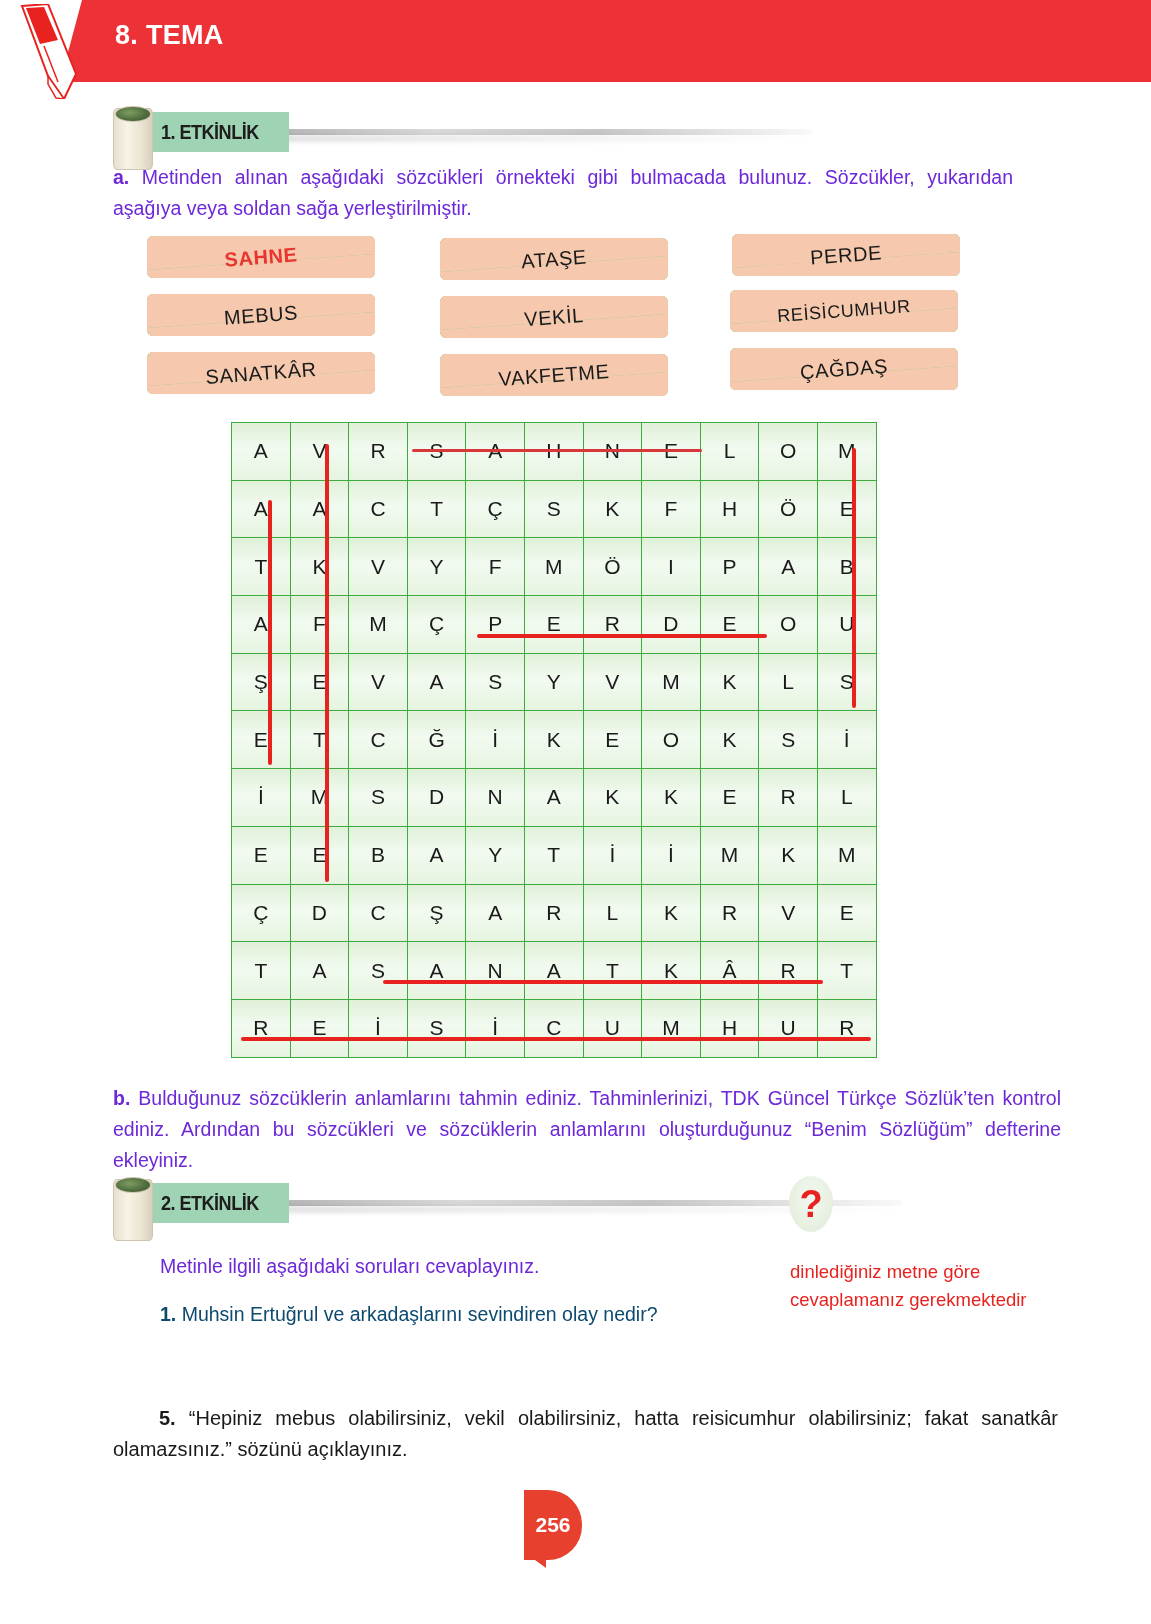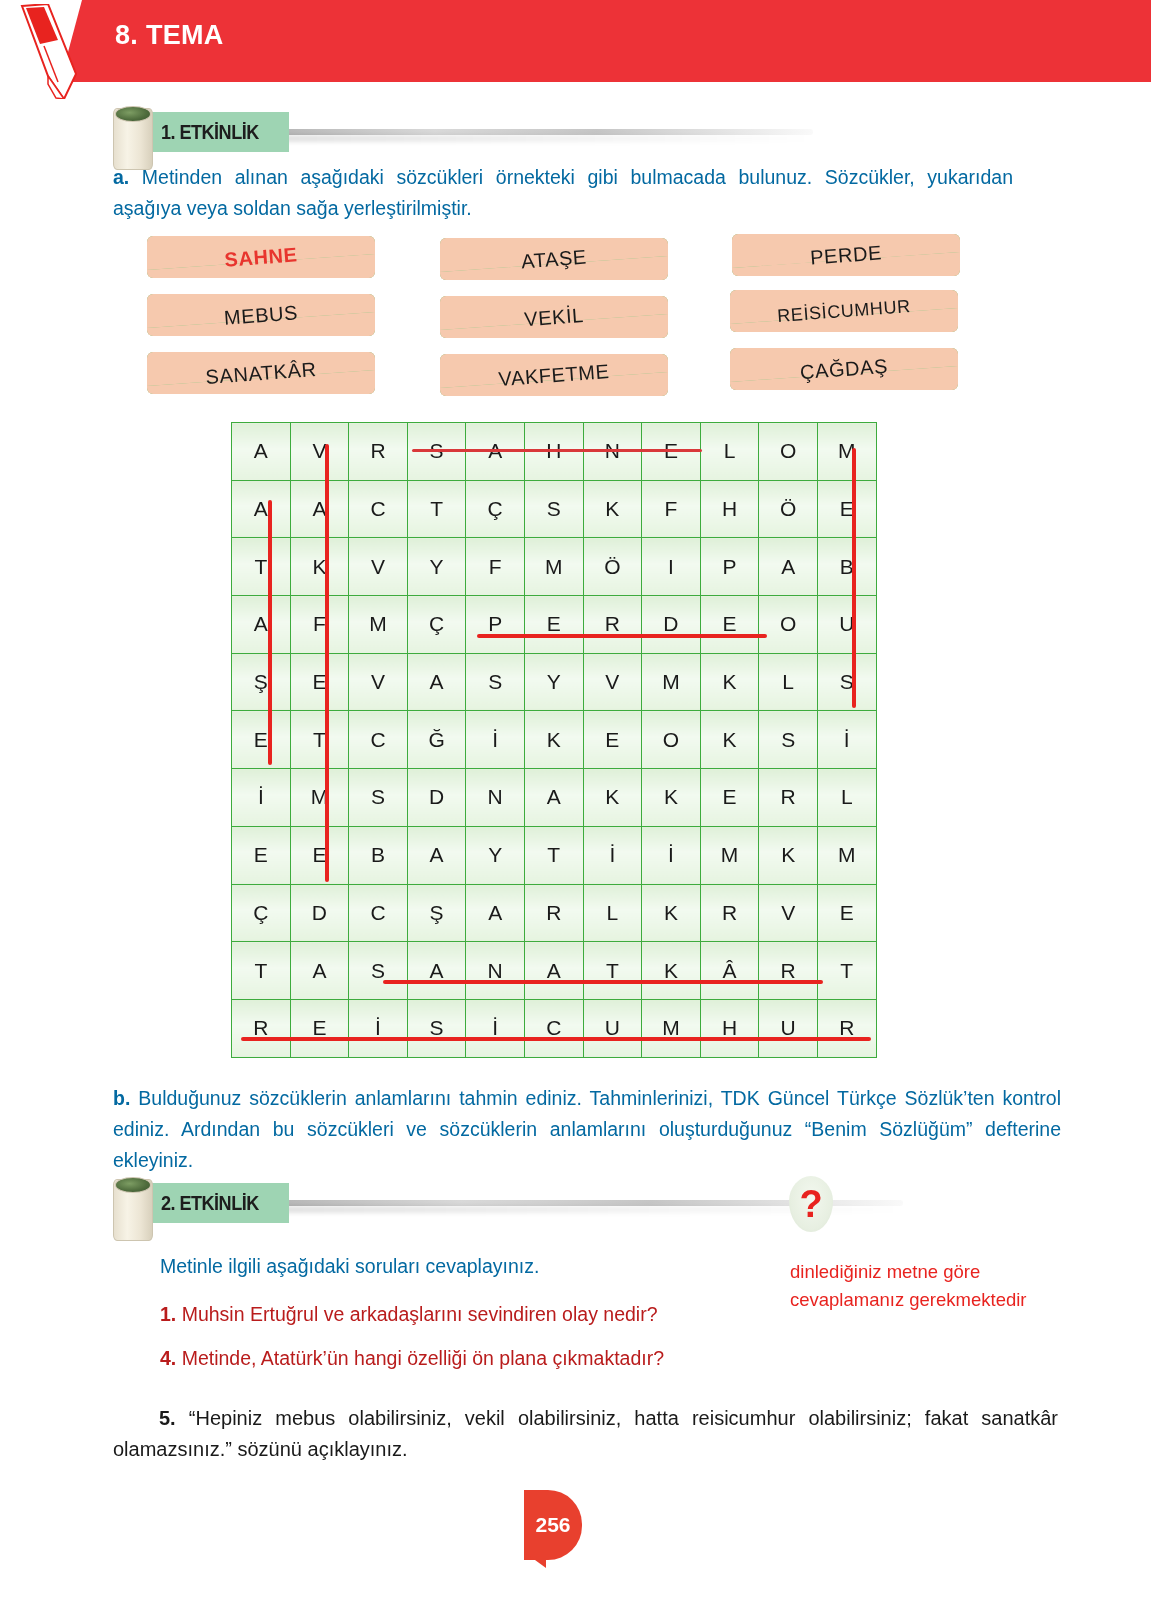--- a/index.html
+++ b/index.html
@@ -72,21 +72,21 @@
   }
   .etkinlik .rule::after{
     content:""; position:absolute; left:0; top:6px; height:7px; width:100%;
     background: linear-gradient(90deg, rgba(0,0,0,.12), rgba(0,0,0,0));
     filter: blur(2px);
   }
 
   
   .para {
     position: absolute;
-    font-size: 19.5px; line-height: 1.58; color: #0369a1;
+    font-size: 19.5px; line-height: 1.58; color: #6d28d9;
     text-align: justify;
   }
   .para b { font-weight: bold; }
 
   
   .chips { position: absolute; left: 147px; top: 228px; width: 830px; height: 175px; }
   .chip {
     position: absolute; width: 228px; height: 42px;
   }
   .chip .bg {
@@ -145,21 +145,21 @@
     border-radius: 50% 50% 50% 50%/ 45% 45% 55% 55%;
   }
   .qbubble span {
     position:absolute; inset:0; display:flex; align-items:center; justify-content:center;
     color:#e8231f; font-size: 38px; font-weight: bold;
   }
 
   
   .qlist { position: absolute; left: 160px; top: 1300px; width: 640px; }
   .qitem {
-    font-size: 19.5px; line-height: 1.5; margin-bottom: 15px; color:#b91c1c;
+    font-size: 19.5px; line-height: 1.5; margin-bottom: 15px; color:#0c4a6e;
   }
   .qitem b { font-weight: bold; }
   .q5 { position:absolute; left: 113px; top: 1403px; width: 945px;
         font-size: 20px; line-height: 1.55; text-align: justify; }
 
   .note {
     position: absolute; left: 790px; top: 1258px; width: 300px;
     color: #e8231f; font-size: 18.5px; line-height: 1.52;
   }
 
@@ -473,24 +473,20 @@
 
 <div class="note">
   <span>dinlediğiniz metne göre cevaplamanız gerekmektedir</span>
 </div>
 
 <div class="qlist">
   <div class="qitem">
     <b>1.</b>
     <span>Muhsin Ertuğrul ve arkadaşlarını sevindiren olay nedir?</span>
   </div>
-  <div class="qitem">
-    <b>4.</b>
-    <span>Metinde, Atatürk’ün hangi özelliği ön plana çıkmaktadır?</span>
-  </div>
 </div>
 
 <div class="q5">
   <span style="display:inline-block;width:46px;"></span><b>5.</b>
   <span>“Hepiniz mebus olabilirsiniz, vekil olabilirsiniz, hatta reisicumhur olabilirsiniz; fakat sanatkâr olamazsınız.” sözünü açıklayınız.</span>
 </div>
 
 <div class="pageno">
   <div class="shape"></div>
   <div class="tail"></div>

